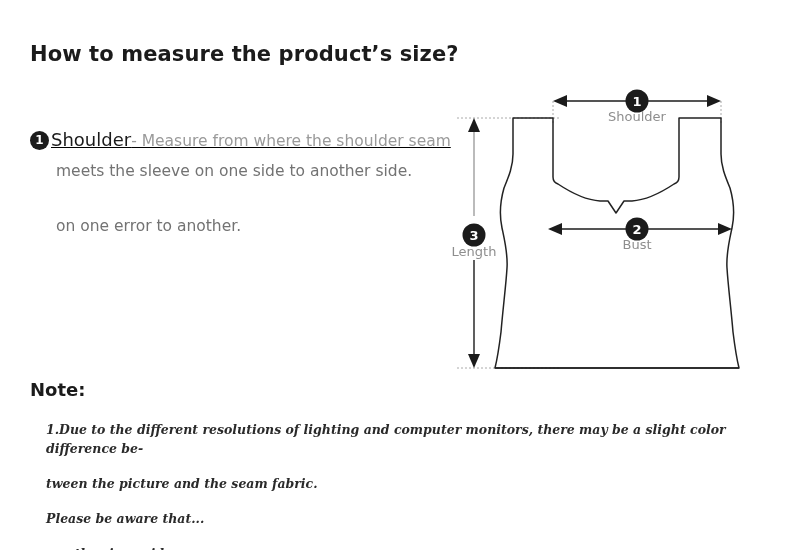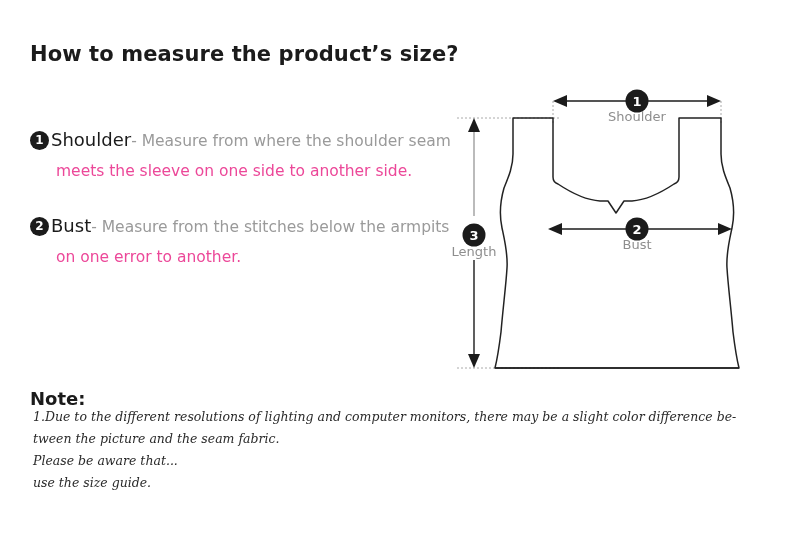--- a/index.html
+++ b/index.html
@@ -11,41 +11,41 @@
   .page{position:relative;width:695px;height:550px;}
 
   .title{
     position:absolute;left:30px;top:42px;
     font-size:21px;font-weight:bold;color:#1b1b1b;
     letter-spacing:.1px;white-space:nowrap;
   }
 
   .measure-list{position:absolute;left:30px;top:125px;width:430px;}
   .m-item{position:relative;margin-bottom:25px;}
-  .m-line{display:block;line-height:30px;}
+  .m-line{display:block;line-height:30px;text-decoration:underline;}
   .badge{
     display:inline-block;width:19px;height:19px;line-height:19px;
     border-radius:50%;background:#1b1b1b;color:#fff;
     font-size:12px;font-weight:bold;text-align:center;
     vertical-align:2px;margin-right:2px;
   }
   .m-term{font-size:18px;color:#1b1b1b;font-weight:500;}
   .m-desc{font-size:15.5px;color:#9a9a9a;}
-  .m-line2{display:block;line-height:30px;font-size:15.5px;color:#ec4899;margin-left:26px;}
+  .m-line2{display:block;line-height:30px;font-size:15.5px;color:#737373;margin-left:26px;}
 
   .note-title{
-    position:absolute;left:30px;top:388px;
+    position:absolute;left:30px;top:379px;
     font-size:18px;font-weight:bold;color:#1b1b1b;
   }
   .note-body{
     position:absolute;left:30px;top:404px;width:745px;
     font-family:"DejaVu Serif","Liberation Serif",serif;
     font-style:italic;font-size:12.5px;color:#2a2a2a;line-height:19px;
   }
-  .note-p{margin:3px;}
+  .note-p{margin:16px;font-weight:bold;}
 
   .diagram{position:absolute;left:440px;top:80px;width:340px;height:300px;}
   svg{display:block;}
   .svg-badge-txt{
     font-family:"DejaVu Sans","Liberation Sans",sans-serif;
     font-size:13px;font-weight:bold;fill:#ffffff;
     text-anchor:middle;dominant-baseline:central;
   }
   .svg-label{
     font-family:"DejaVu Sans","Liberation Sans",sans-serif;
@@ -62,23 +62,20 @@
   <div class="measure-list">
 
     <div class="m-item">
       <span class="m-line">
         <span class="badge">1</span><span class="m-term">Shoulder</span><span class="m-desc">- Measure from where the shoulder seam</span>
       </span>
       <span class="m-line2">meets the sleeve on one side to another side.</span>
     </div>
 
     <div class="m-item">
-      <span class="m-line">
-        <span class="badge">2</span><span class="m-term">Bust</span><span class="m-desc">- Measure from the stitches below the armpits</span>
-      </span>
       <span class="m-line2">on one error to another.</span>
     </div>
 
 
   </div>
 
   <div class="note-title">Note:</div>
   <div class="note-body">
     <p class="note-p">1.Due to the different resolutions of lighting and computer monitors, there may be a slight color difference be-</p>
     <p class="note-p">tween the picture and the seam fabric.</p>

